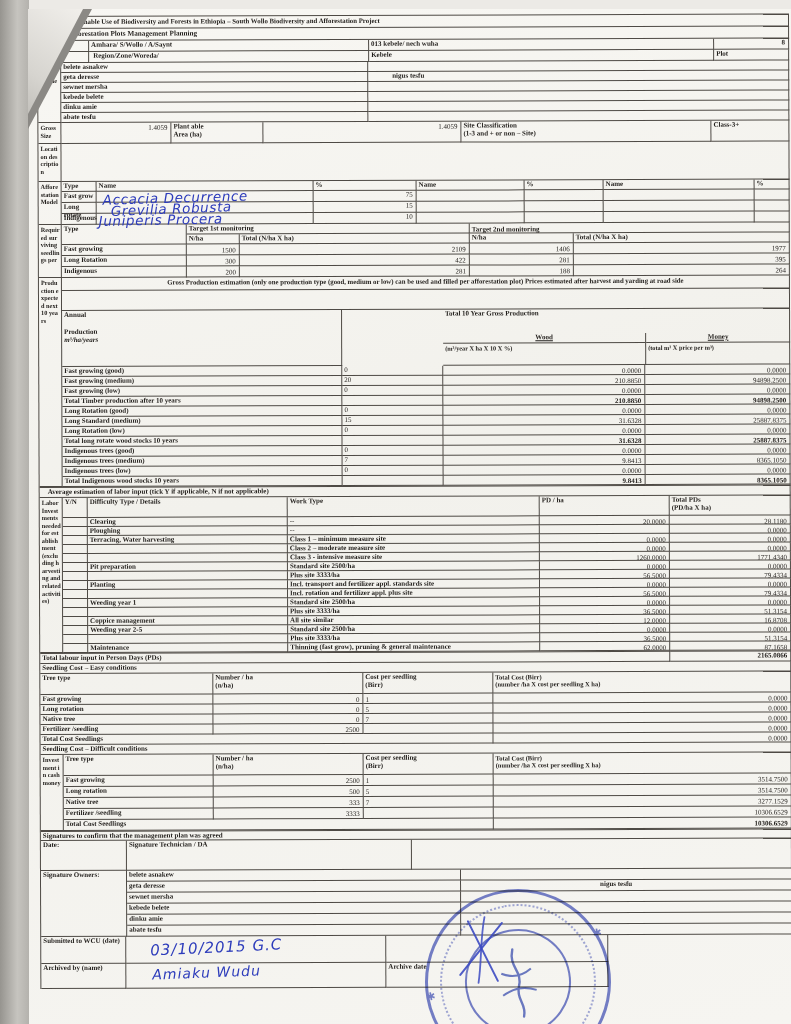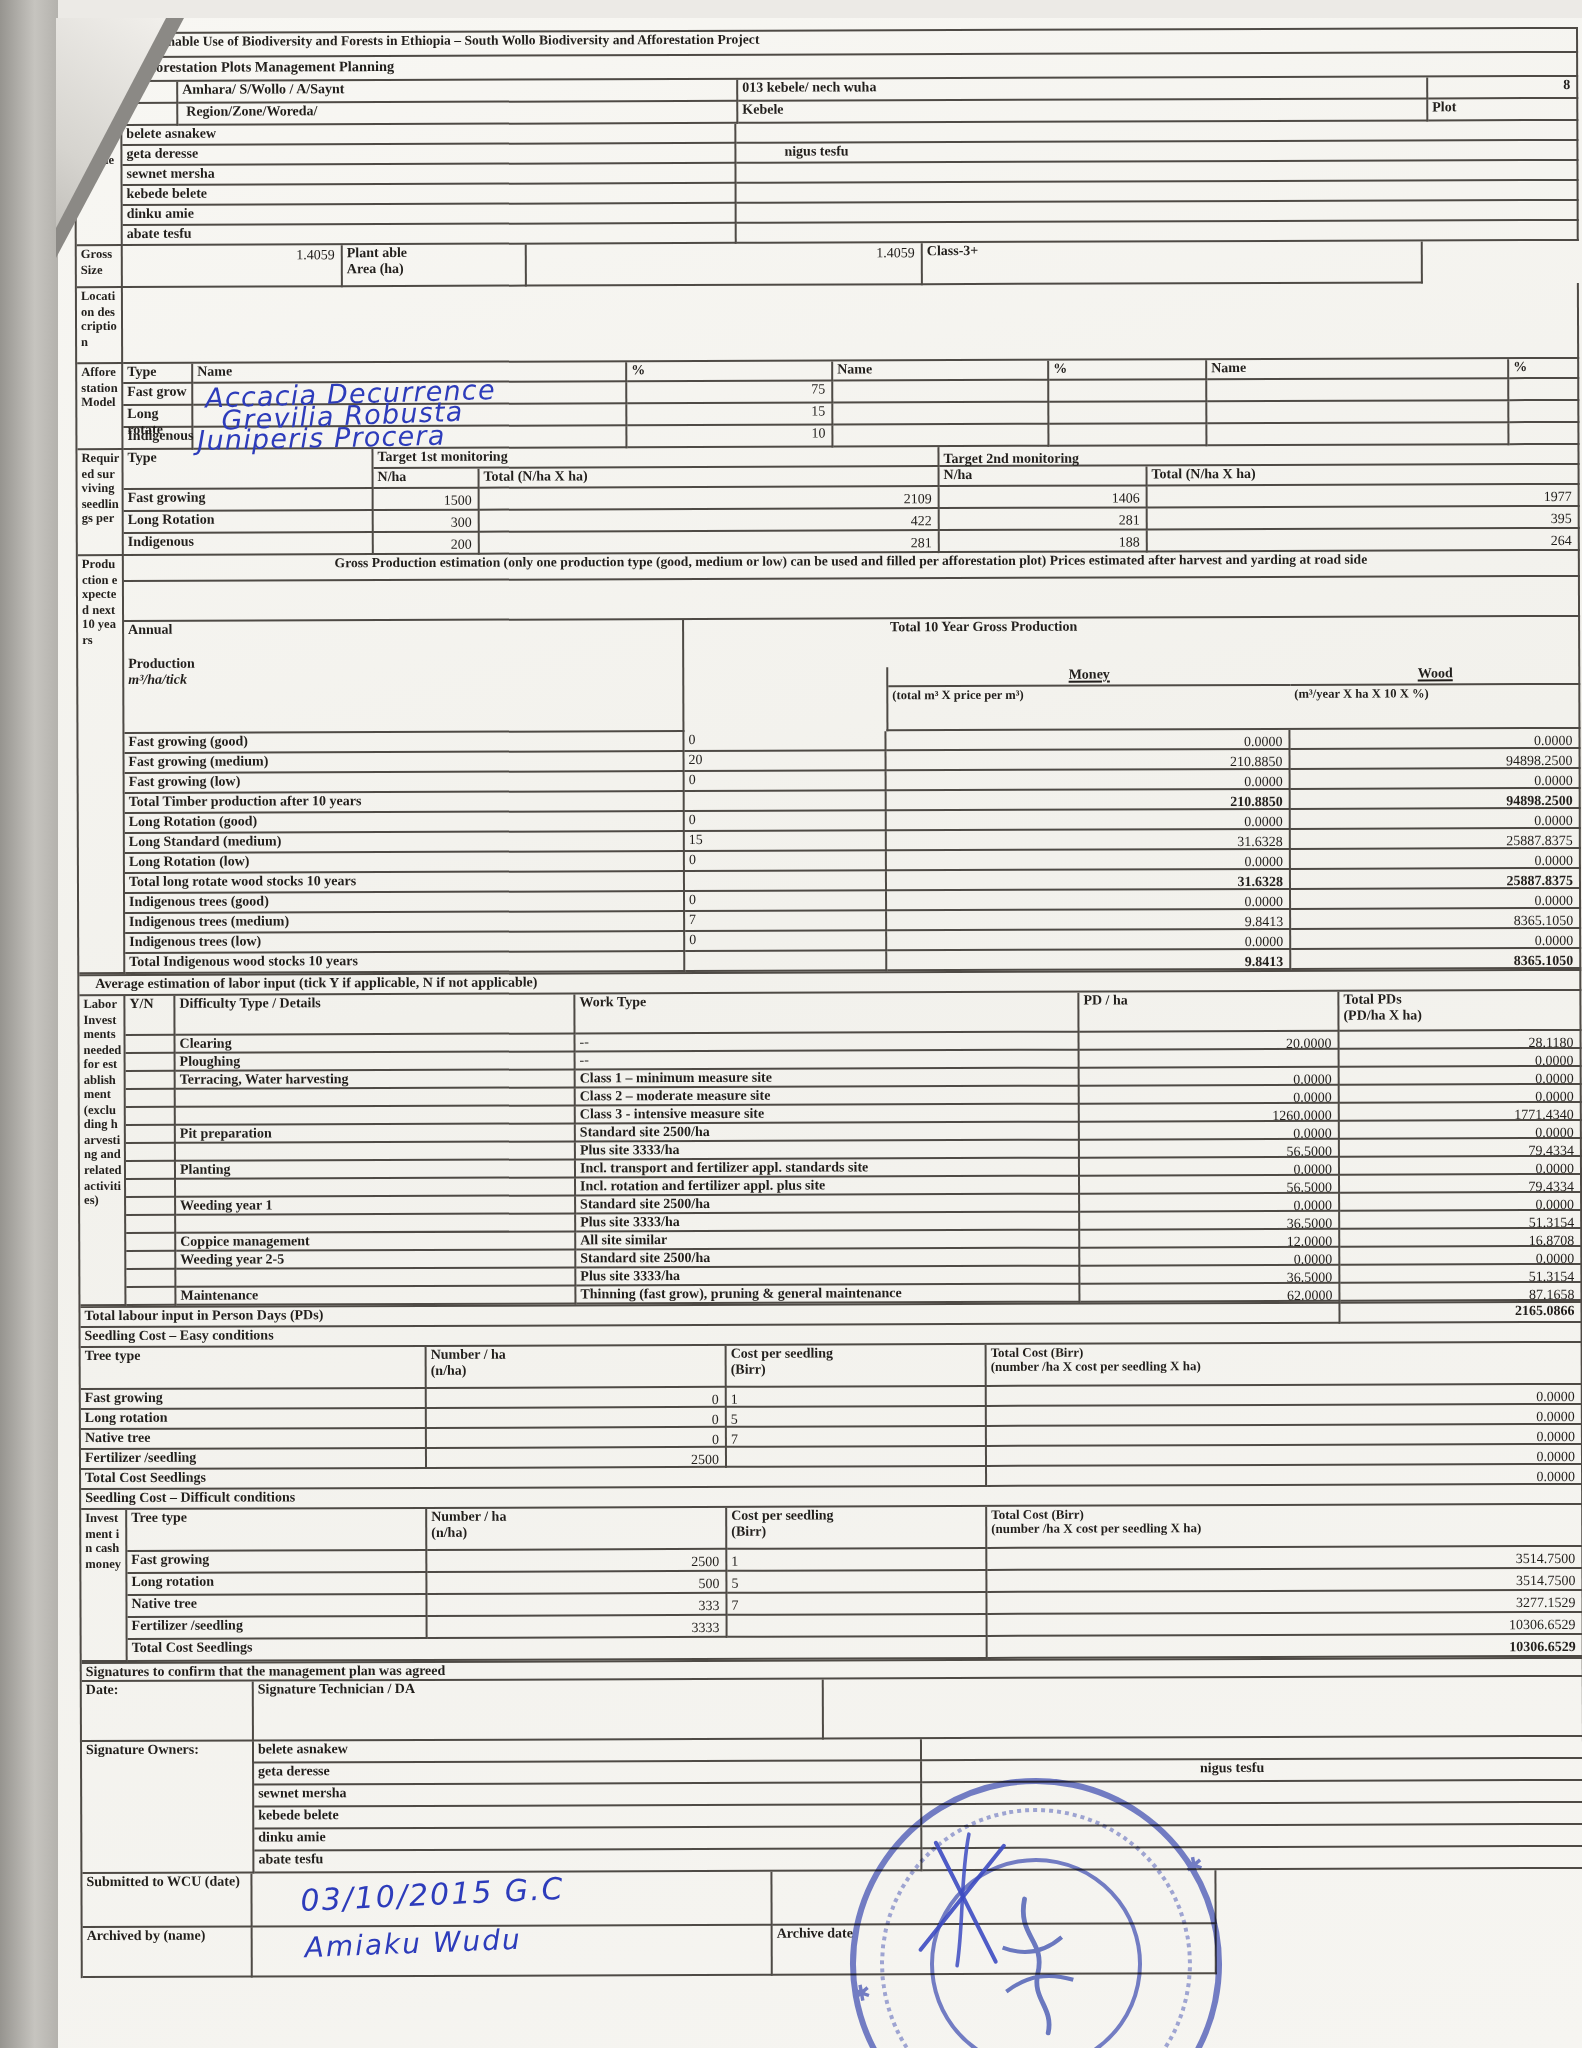--- a/index.html
+++ b/index.html
@@ -101,20 +101,22 @@
       <div class="c">abate tesfu</div>
       <div class="c"></div>
     </div>
 
     <div class="sec" style="grid-template-columns:23px 110px 92px 198px 250px 78px;grid-template-rows:21px">
       <div class="c lab">Gross Size</div>
       <div class="c num" style="padding-top:2px">1.4059</div>
       <div class="c pre">Plant able
 Area (ha)</div>
       <div class="c num" style="padding-top:2px">1.4059</div>
+      <div class="c pre">Site Classification
+(1-3 and + or non – Site)</div>
       <div class="c">Class-3+</div>
     </div>
 
     <div class="sec" style="grid-template-columns:23px 728px;grid-template-rows:38px">
       <div class="c lab">Location description</div>
       <div class="c"></div>
     </div>
 
     <div class="sec" style="grid-template-columns:23px 35px 217px 103px 108px 79px 151px 35px;grid-template-rows:10px repeat(3,11px)">
       <div class="c lab" style="grid-row:1/span 4">Afforestation Model</div>
@@ -177,32 +179,32 @@
     </div>
 
     <div class="sec" style="grid-template-columns:23px 280px 101px 202px 145px;grid-template-rows:13px 20px 56px repeat(12,10px)">
       <div class="c lab" style="grid-row:1/span 15">Production expected next 10 years</div>
       <div class="c note" style="grid-column:2/6">Gross Production estimation (only one production type (good, medium or low) can be used and filled per afforestation plot) Prices estimated after harvest and yarding at road side</div>
       <div class="c" style="grid-column:2/6"></div>
 
       <div class="c">
         <div>Annual</div>
         <div style="margin-top:9px">Production</div>
-        <div class="it">m³/ha/tick</div>
+        <div class="it">m³/ha/years</div>
       </div>
       <div class="c p0" style="grid-column:4/6">
         <div class="sp-total">Total 10 Year Gross Production</div>
         <div class="sp-sub">
+          <div class="ssc">
+            <div class="ssw">Wood</div>
+            <div class="ssf">(m³/year  X  ha  X  10  X  %)</div>
+          </div>
           <div class="ssc ml">
             <div class="ssw">Money</div>
             <div class="ssf">(total m³  X  price per m³)</div>
-          </div>
-          <div class="ssc">
-            <div class="ssw">Wood</div>
-            <div class="ssf">(m³/year  X  ha  X  10  X  %)</div>
           </div>
         </div>
       </div>
 
       <div class="c">Fast growing (good)</div>
         <div class="c av">0</div>
         <div class="c num vlow">0.0000</div>
         <div class="c num vlow">0.0000</div>
       <div class="c">Fast growing (medium)</div>
         <div class="c av">20</div>

